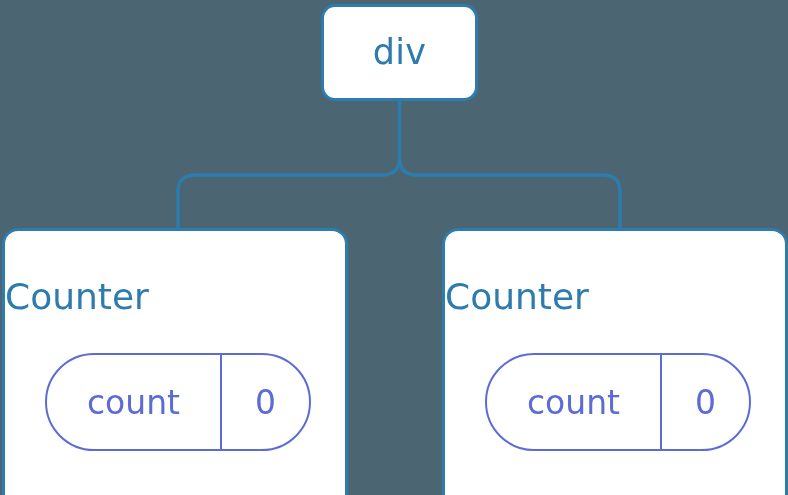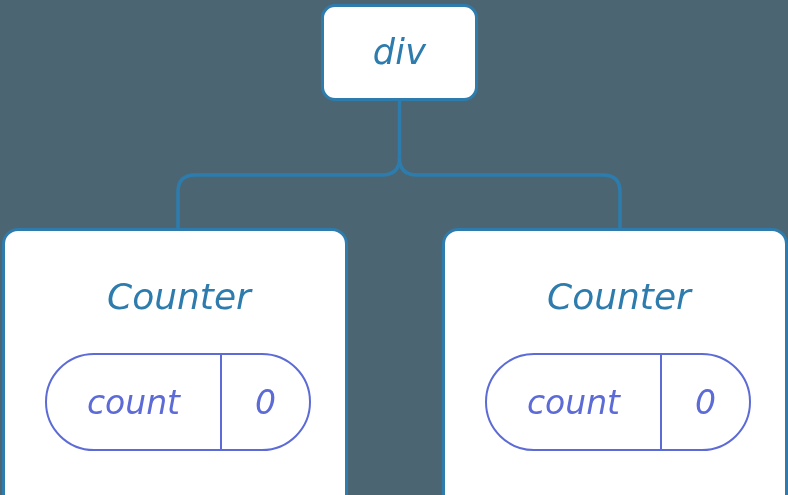--- a/index.html
+++ b/index.html
@@ -10,21 +10,20 @@
     width: 788px;
     height: 495px;
     background: #4b6672;
     font-family: "DejaVu Sans", "Liberation Sans", sans-serif;
     overflow: hidden;
   }
   #diagram-root {
     position: relative;
     width: 788px;
     height: 495px;
-    font-style: italic;
   }
   
   #connector-layer {
     position: absolute;
     left: 0;
     top: 0;
     width: 788px;
     height: 495px;
     z-index: 1;
   }
@@ -60,26 +59,24 @@
     border-radius: 16px;
   }
   #node-counter-0 { left: 2px;   width: 346px; }
   #node-counter-1 { left: 442px; width: 346px; }
 
   .node-title {
     position: absolute;
     left: 0;
     right: 0;
     top: 48px;
-    text-align: center;
     color: #2d7cad;
     font-size: 36px;
     font-weight: 400;
     line-height: 1;
-    padding-left: 8px;
   }
   
   .state-pill {
     position: absolute;
     top: 122px;
     height: 98px;
     border: 2px solid #5c6bd6;
     border-radius: 49px;
     box-sizing: border-box;
     background: transparent;

